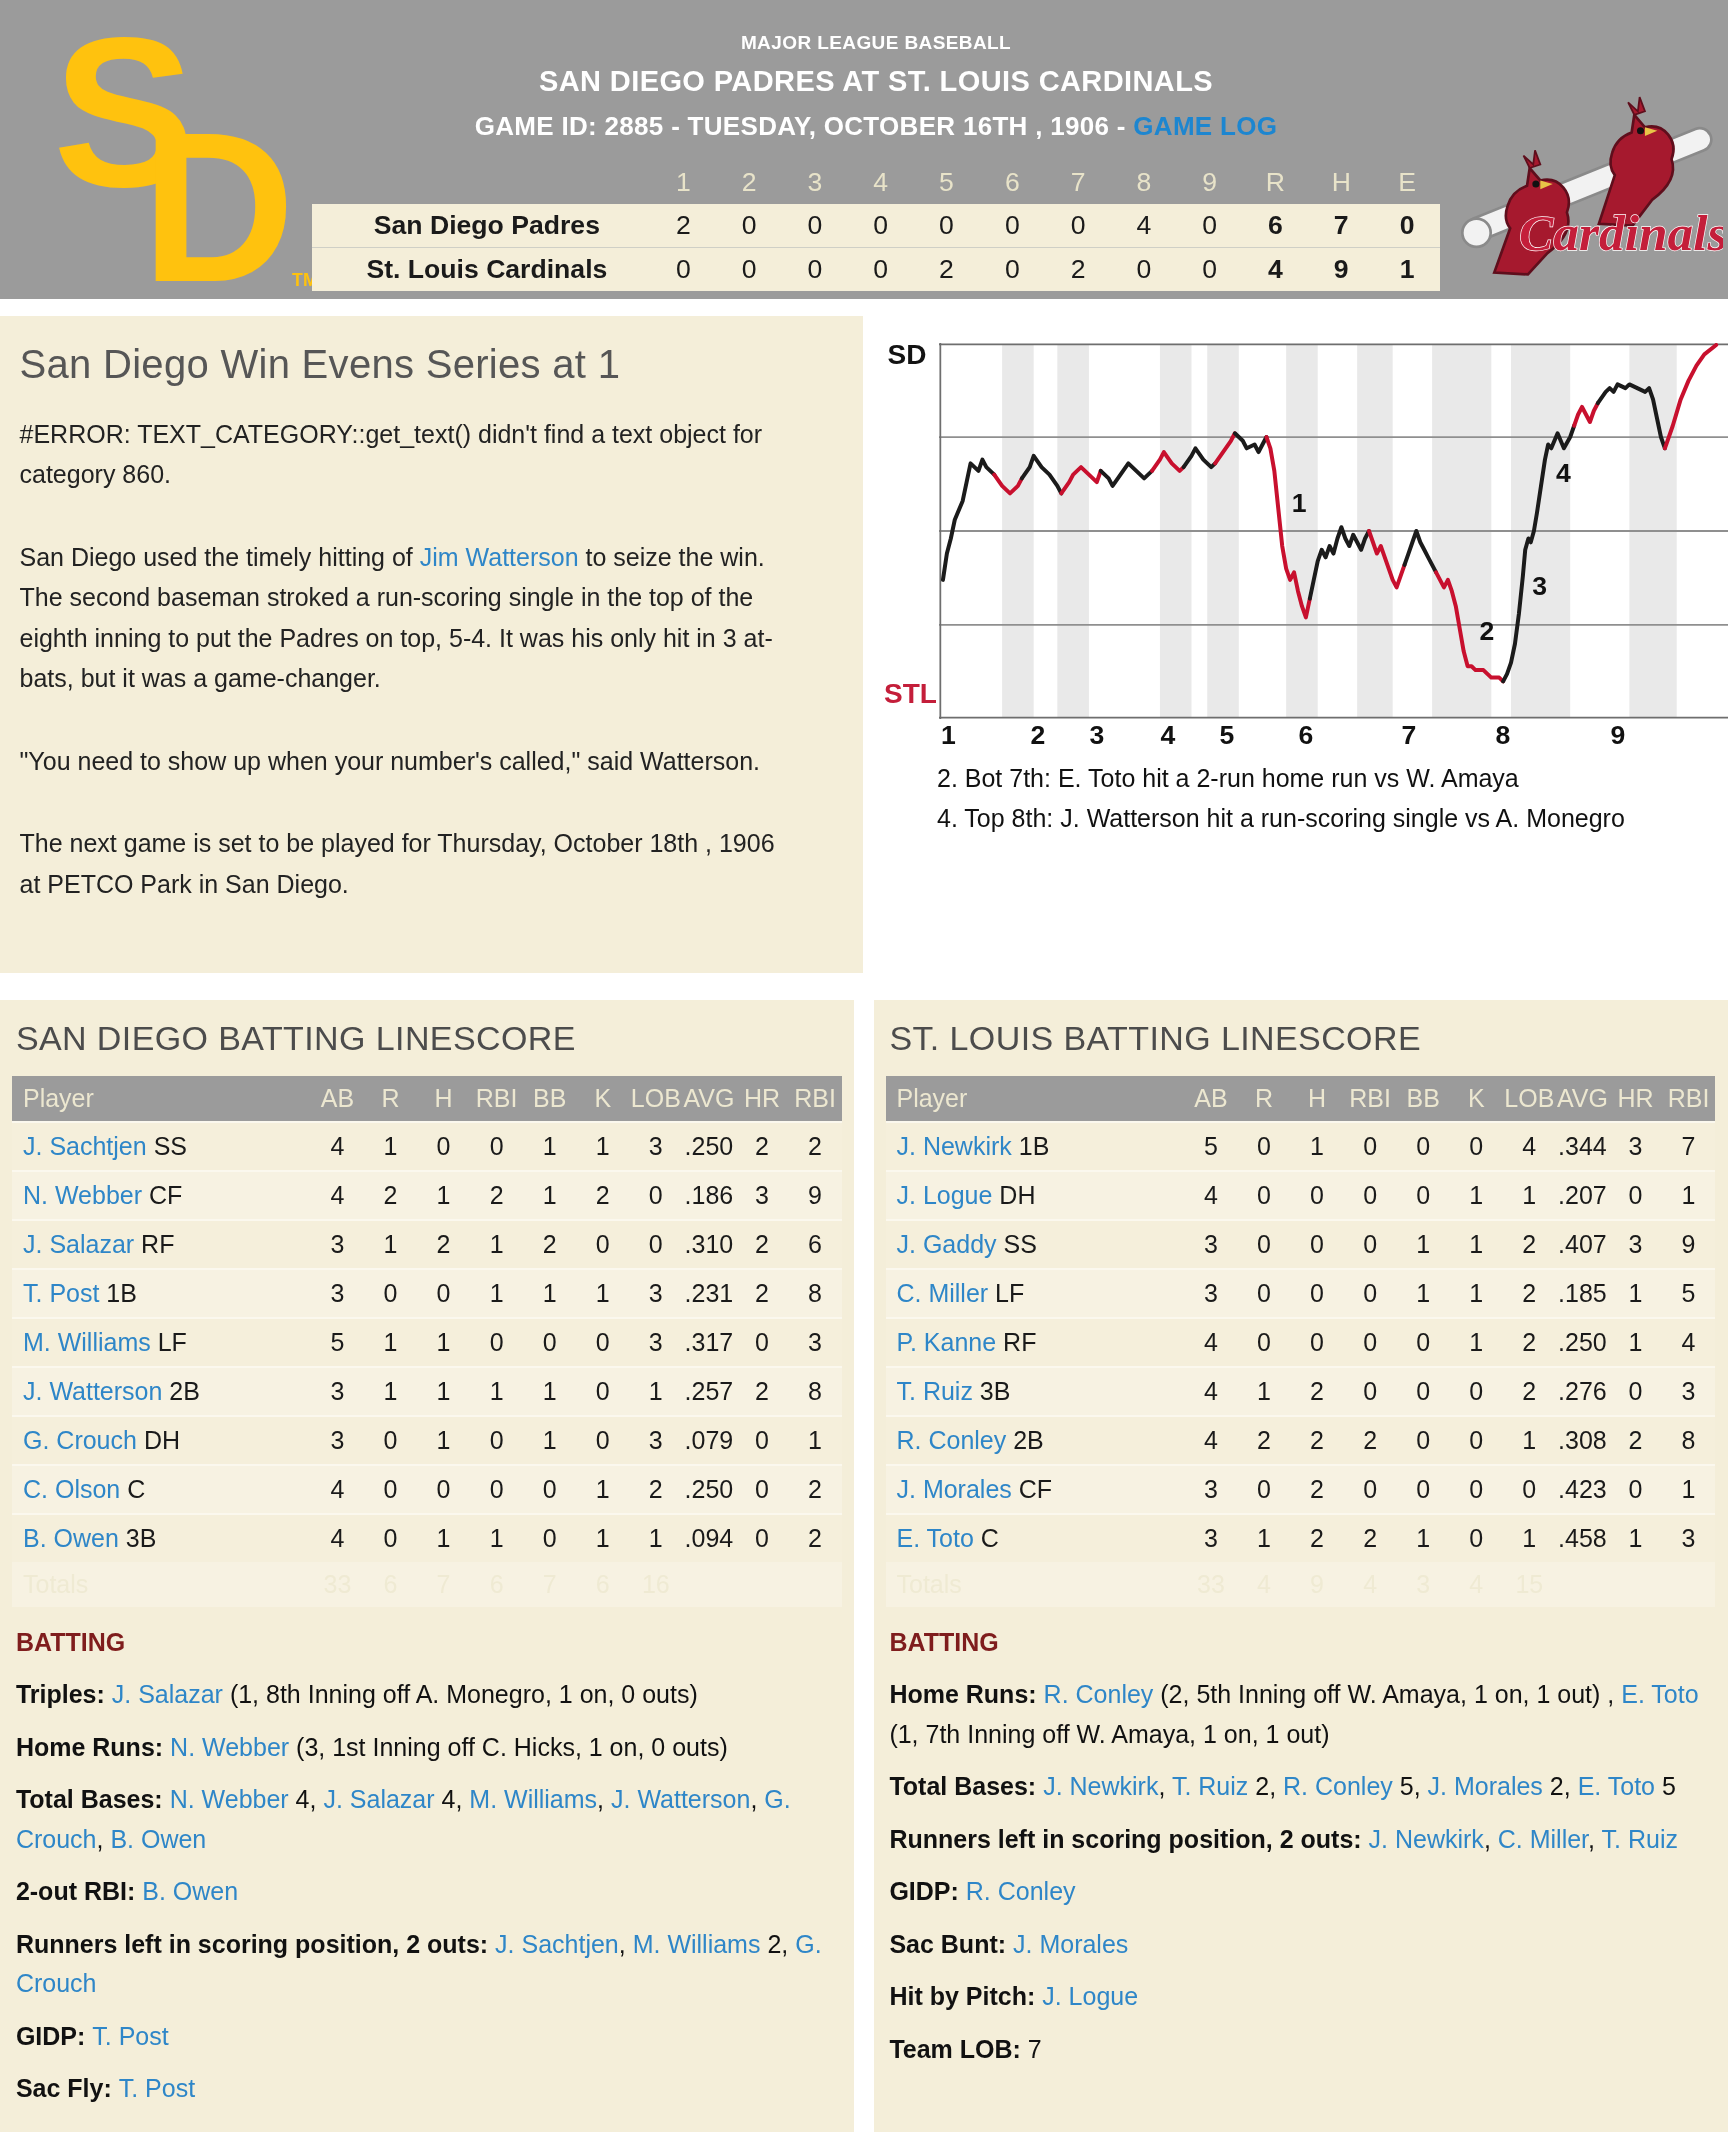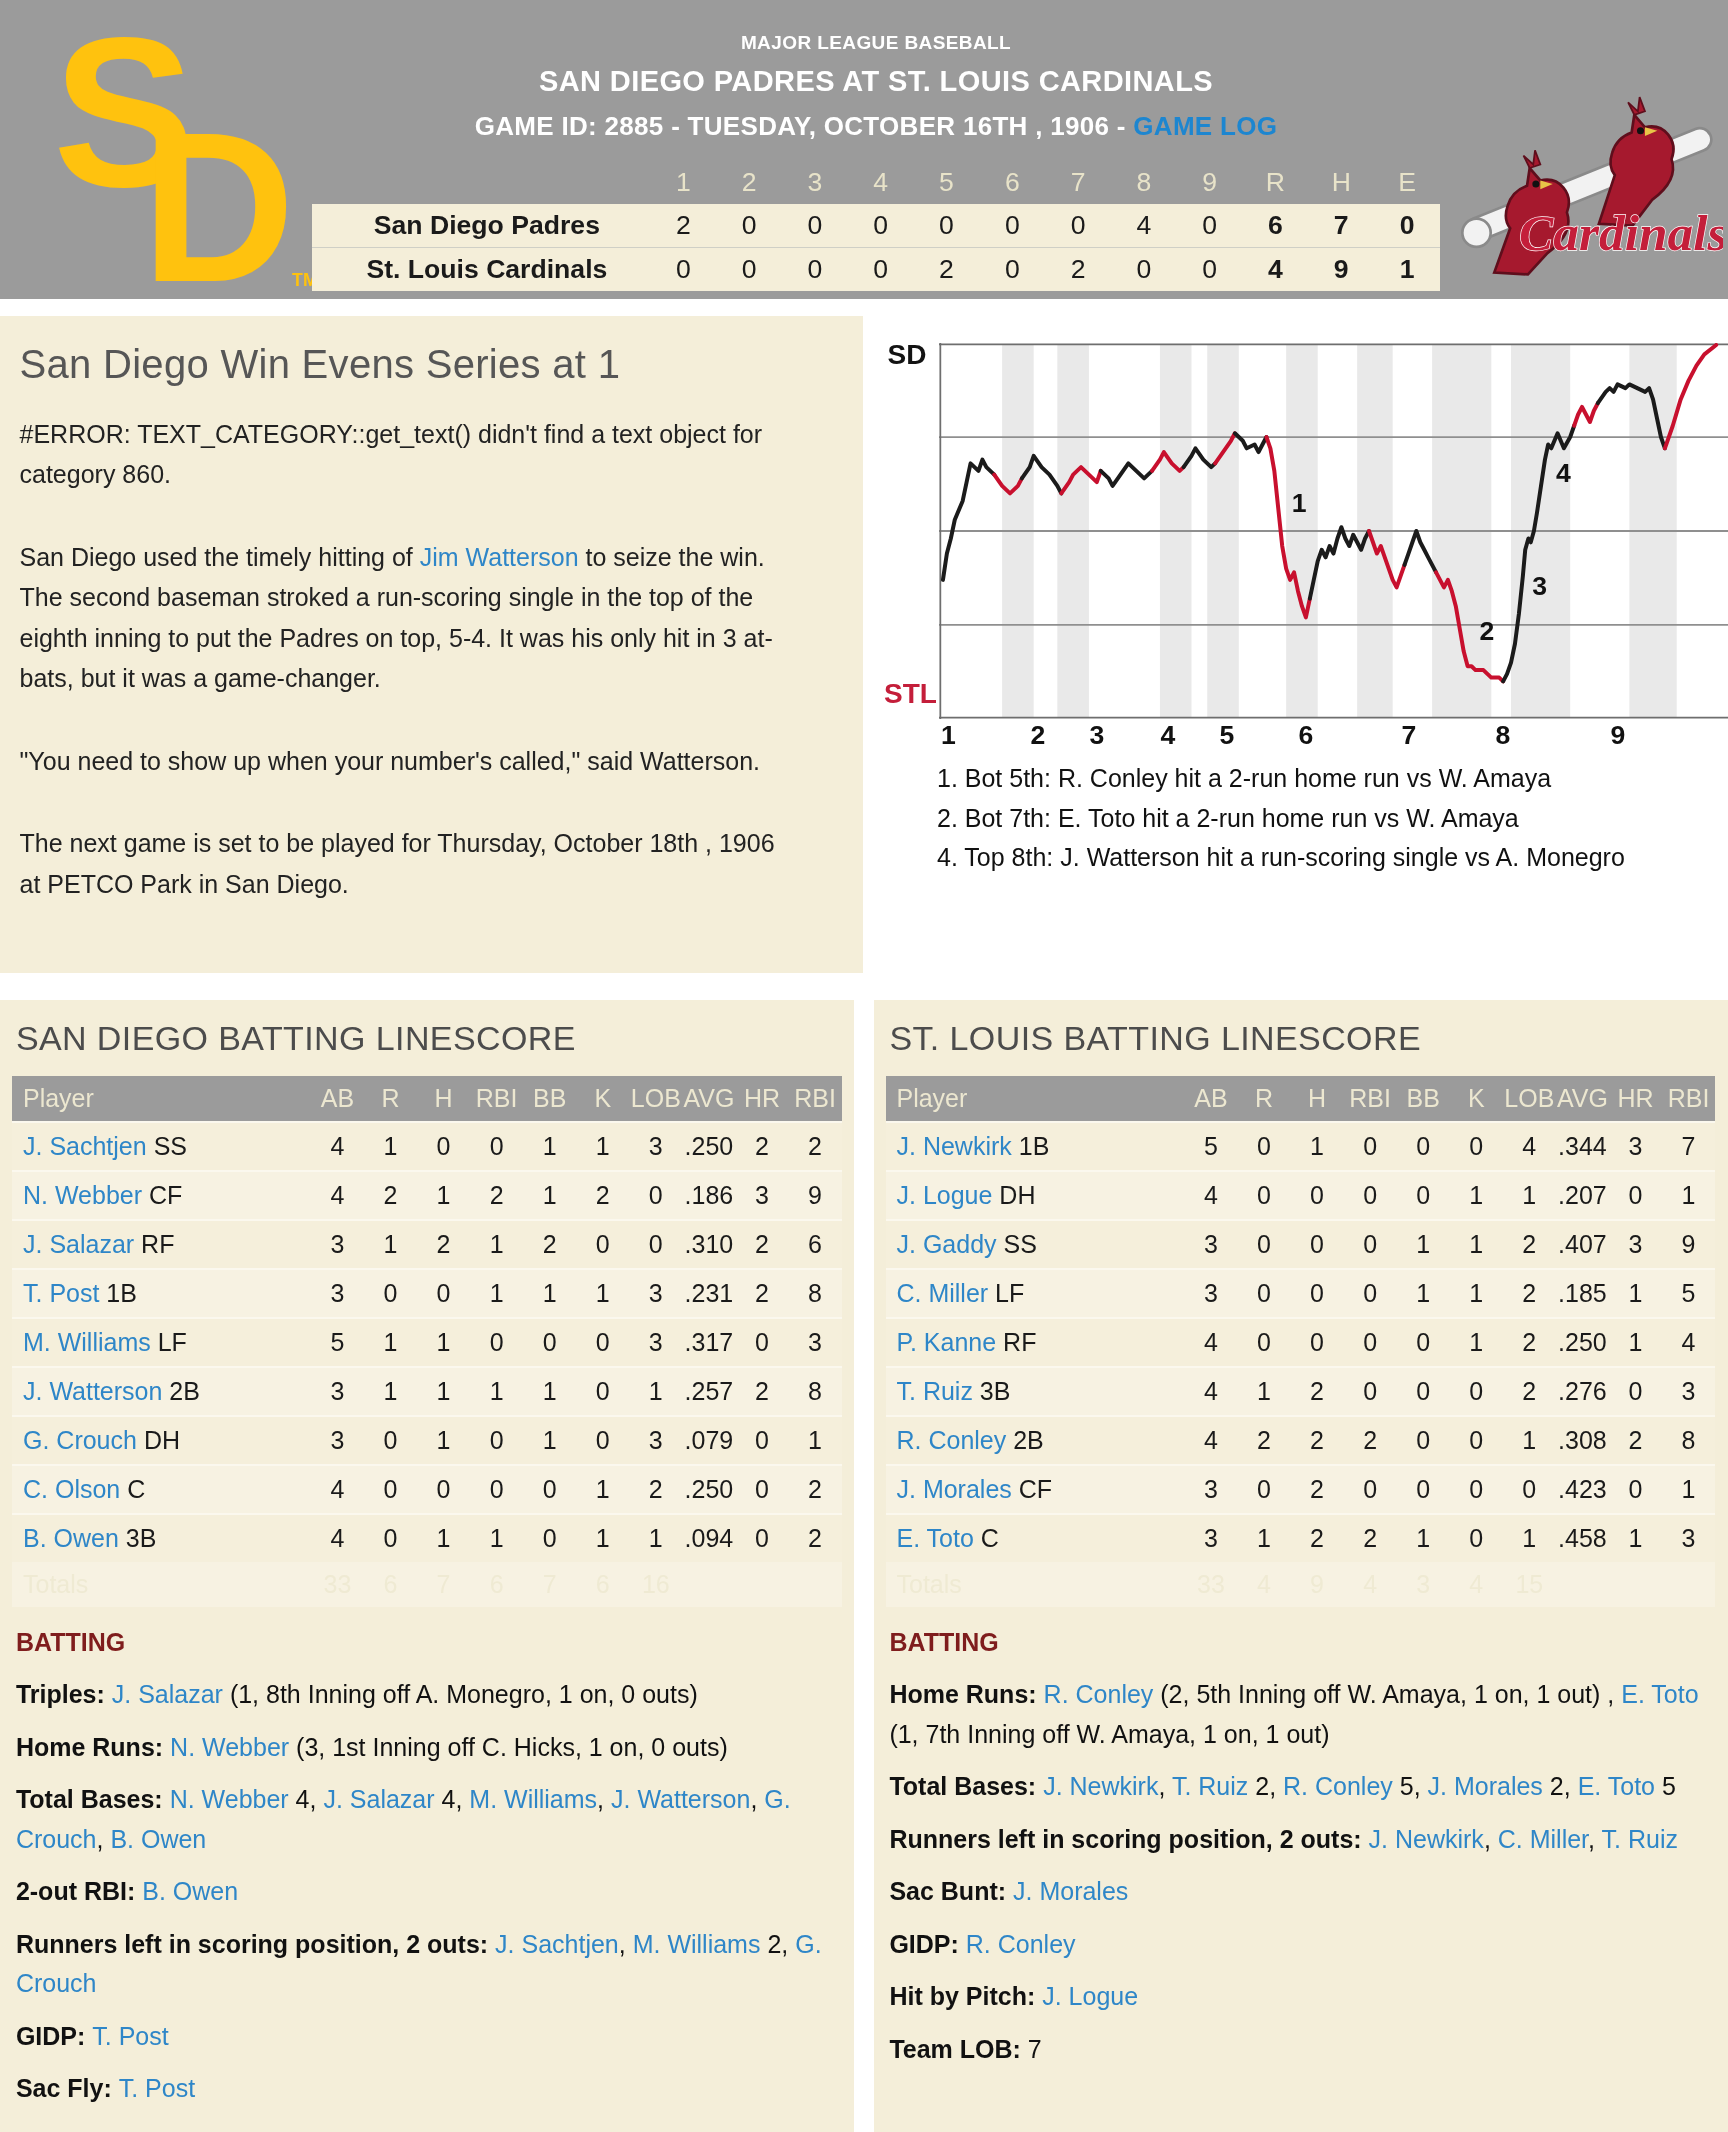--- a/index.html
+++ b/index.html
@@ -219,21 +219,20 @@
           <span style="left: 99px;">2</span>
           <span style="left: 158px;">3</span>
           <span style="left: 229px;">4</span>
           <span style="left: 288px;">5</span>
           <span style="left: 367px;">6</span>
           <span style="left: 470px;">7</span>
           <span style="left: 564px;">8</span>
           <span style="left: 679px;">9</span>
         </div>
       <ol class="keyplays" id="keyplays">
-          <li>1. Bot 5th: R. Conley hit a 2-run home run vs W. Amaya</li>
           <li>2. Bot 7th: E. Toto hit a 2-run home run vs W. Amaya</li>
           <li>4. Top 8th: J. Watterson hit a run-scoring single vs A. Monegro</li>
         </ol>
     </div>
   </section>
 
   <section class="boxrow">
     <div class="panel">
         <h2>SAN DIEGO BATTING LINESCORE</h2>
         <table class="box">
@@ -554,22 +553,22 @@
               <td></td>
               <td></td>
             </tr>
           </tbody>
         </table>
         <div class="statgroups">
           <h3>BATTING</h3>
           <div class="sline"><span class="blabel">Home Runs: </span><span class="lnk">R. Conley</span><span class=""> (2, 5th Inning off W. Amaya, 1 on, 1 out) , </span><span class="lnk">E. Toto</span><span class=""> (1, 7th Inning off W. Amaya, 1 on, 1 out)</span></div>
           <div class="sline"><span class="blabel">Total Bases: </span><span class="lnk">J. Newkirk</span><span class="">, </span><span class="lnk">T. Ruiz</span><span class=""> 2, </span><span class="lnk">R. Conley</span><span class=""> 5, </span><span class="lnk">J. Morales</span><span class=""> 2, </span><span class="lnk">E. Toto</span><span class=""> 5</span></div>
           <div class="sline"><span class="blabel">Runners left in scoring position, 2 outs: </span><span class="lnk">J. Newkirk</span><span class="">, </span><span class="lnk">C. Miller</span><span class="">, </span><span class="lnk">T. Ruiz</span></div>
+          <div class="sline"><span class="blabel">GIDP: </span><span class="lnk">R. Conley</span></div>
           <div class="sline"><span class="blabel">Sac Bunt: </span><span class="lnk">J. Morales</span></div>
-          <div class="sline"><span class="blabel">GIDP: </span><span class="lnk">R. Conley</span></div>
           <div class="sline"><span class="blabel">Hit by Pitch: </span><span class="lnk">J. Logue</span></div>
           <div class="sline"><span class="blabel">Team LOB: </span><span class="">7</span></div>
           <h3>BASERUNNING</h3>
           <div class="sline"><span class="blabel">SB: </span><span class="lnk">E. Toto</span><span class=""> (1)</span></div>
         </div>
       </div>
   </section>
 
 </div>
 

